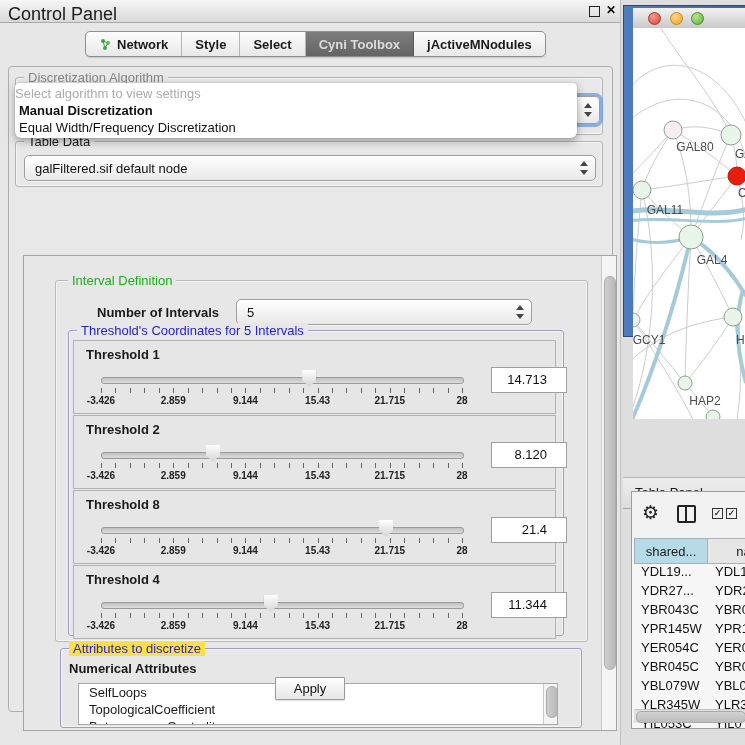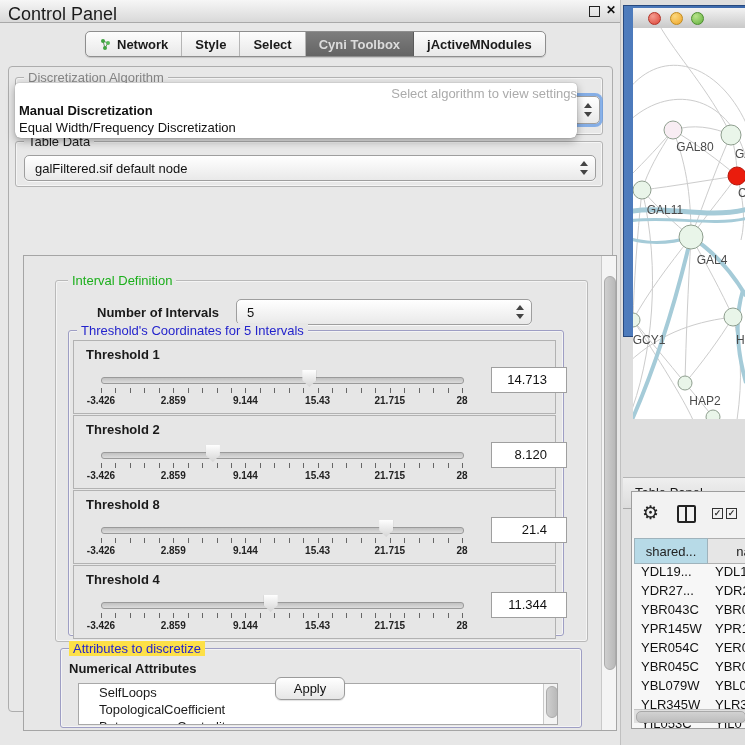--- a/index.html
+++ b/index.html
@@ -34,43 +34,43 @@
 
   
   .combo{position:absolute;background:linear-gradient(#ffffff,#e9e9e9);border:1px solid #9e9e9e;border-radius:5px;font-size:13px;color:#111;display:flex;align-items:center;padding:0 22px 0 10px;box-shadow:0 1px 0 rgba(255,255,255,.7);}
   .spin-arrows{position:absolute;right:7px;top:50%;transform:translateY(-50%);width:8px;height:14px;}
   .spin-arrows:before{content:"";position:absolute;left:0;top:0;border:4px solid transparent;border-bottom:5px solid #444;border-top:none;}
   .spin-arrows:after{content:"";position:absolute;left:0;bottom:0;border:4px solid transparent;border-top:5px solid #444;border-bottom:none;}
   .focus-ring{box-shadow:0 0 0 3px rgba(100,155,230,.75);}
 
   
   #algo-popup{left:15px;top:83px;width:562px;height:55px;background:#fff;border-radius:4px 4px 6px 6px;box-shadow:0 3px 8px rgba(0,0,0,.35),0 0 1px rgba(0,0,0,.4);}
-  #popup-prompt{left:0;top:3px;width:100%;text-align:right;font-size:13px;color:#ababab;}
+  #popup-prompt{left:0;top:3px;width:100%;text-align:left;font-size:13px;color:#ababab;}
   .popup-opt{left:3px;width:556px;font-size:13px;color:#111;padding-left:1px;line-height:18px;}
 
   
   #scroll-panel{left:14px;top:188px;width:592px;height:474px;border:1px solid #a5a5a5;background:#e7e7e7;overflow:hidden;}
   .vscroll{position:absolute;background:#f4f4f4;border-left:1px solid #c9c9c9;}
   .vthumb{position:absolute;left:2px;width:10px;border-radius:6px;background:linear-gradient(90deg,#cfcfcf,#b9b9b9);border:1px solid #ababab;}
 
   
   .tpanel{position:absolute;left:49px;width:481px;height:72px;border:1px solid #b2b2b2;background:#e6e6e6;}
   .tlabel{position:absolute;left:12px;top:6px;font-size:13px;font-weight:bold;color:#1a1a1a;}
   .track{position:absolute;left:27px;top:36px;width:361px;height:5px;border:1px solid #9a9a9a;border-radius:3px;background:linear-gradient(#c0c0c0,#dcdcdc);}
   .thumb{position:absolute;top:29px;width:14px;height:17px;background:linear-gradient(#fefefe,#d5d5d5);clip-path:polygon(0 0,100% 0,100% 60%,50% 100%,0 60%);filter:drop-shadow(0 0 1px #777);}
   .tick{position:absolute;top:47px;width:1px;height:5px;background:#666;}
   .ticklab{position:absolute;top:54px;transform:translateX(-50%);font-size:10px;font-weight:bold;color:#222;white-space:nowrap;}
   .vbox{position:absolute;left:417px;top:26px;width:55px;height:24px;background:#fff;border:1px solid #9f9f9f;font-size:13px;color:#111;text-align:right;line-height:24px;padding-right:19px;}
 
   
   #attr-list{left:17px;top:34px;width:478px;height:40px;background:#fff;border:1px solid #a8a8a8;overflow:hidden;}
-  .attr-item{font-size:13px;color:#1a1a1a;line-height:17px;padding-left:20px;white-space:nowrap;}
-
-  
-  #apply-btn{left:266px;top:610px;width:68px;height:21px;border:1px solid #9b9b9b;border-radius:6px;background:linear-gradient(#ffffff,#e6e6e6);font-size:13px;color:#111;text-align:center;line-height:21px;box-shadow:0 1px 1px rgba(0,0,0,.12);}
+  .attr-item{font-size:13px;color:#1a1a1a;line-height:17px;padding-left:10px;white-space:nowrap;}
+
+  
+  #apply-btn{left:266px;top:610px;width:68px;height:21px;border:1px solid #9b9b9b;border-radius:1px;background:linear-gradient(#ffffff,#e6e6e6);font-size:13px;color:#111;text-align:center;line-height:21px;box-shadow:0 1px 1px rgba(0,0,0,.12);}
 
   
   #net-window{left:623px;top:5px;width:122px;height:332px;background:linear-gradient(90deg,#4e7cbd,#3a66a8);border:1px solid #27497e;border-right:none;box-sizing:border-box;}
   #net-titlebar{left:9px;top:2px;width:113px;height:20px;background:linear-gradient(#f2f2f2,#c9c9c9);border-bottom:1px solid #8e8e8e;}
   .tl{position:absolute;top:4px;width:11px;height:11px;border-radius:50%;}
   #tl-red{left:15px;background:radial-gradient(circle at 35% 30%,#f49c90,#dd4437);border:1px solid #b23227;}
   #tl-yellow{left:37px;background:radial-gradient(circle at 35% 30%,#fbd87e,#efa52a);border:1px solid #c08a1e;}
   #tl-green{left:58px;background:radial-gradient(circle at 35% 30%,#b8e38b,#62b13e;);border:1px solid #4c8c2e;background:radial-gradient(circle at 35% 30%,#b8e38b,#62b13e);}
   #net-canvas{left:9px;top:22px;width:113px;height:391px;background:#fff;overflow:hidden;}
 

